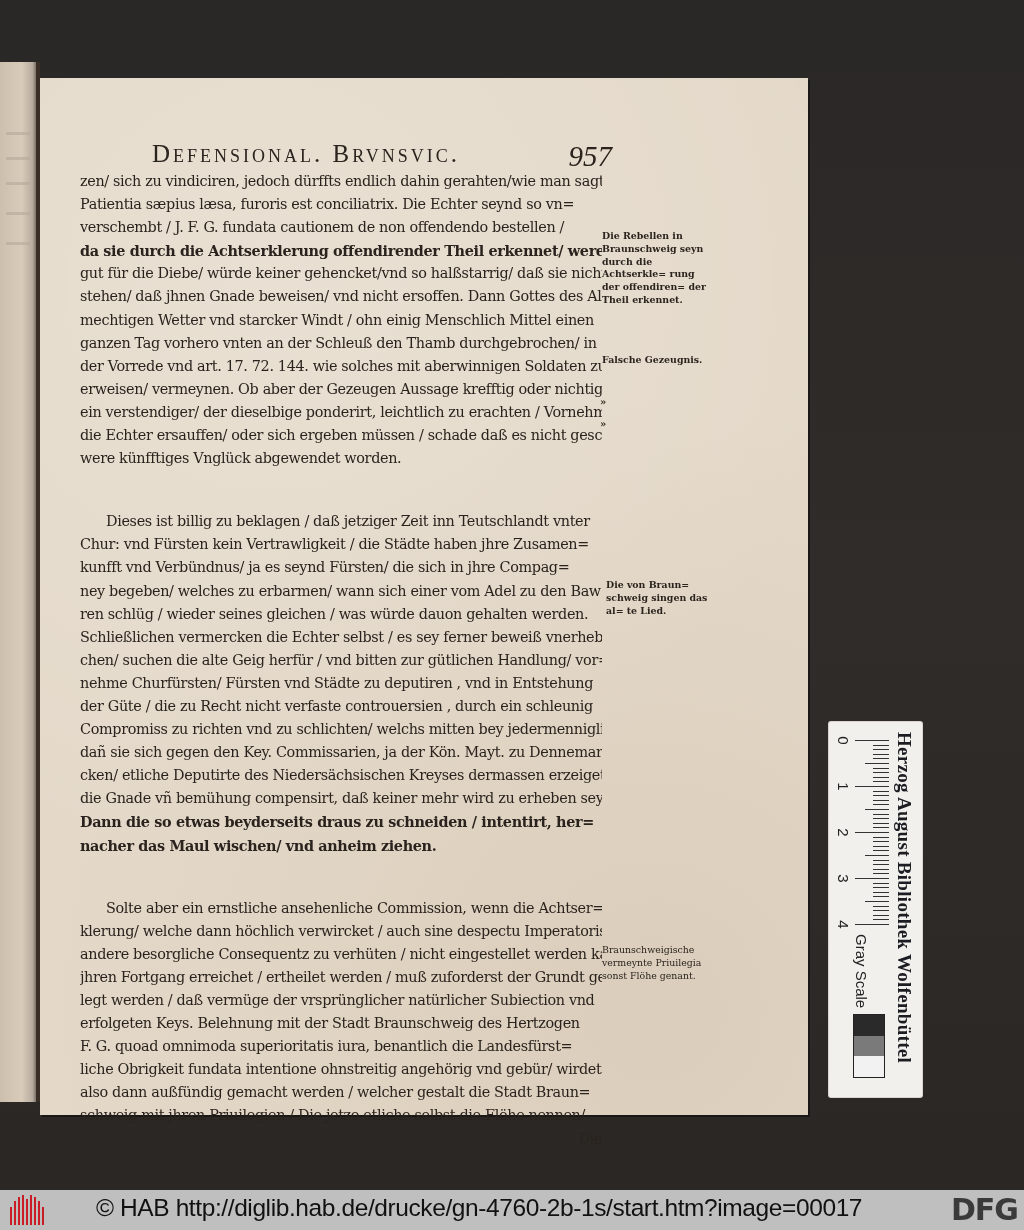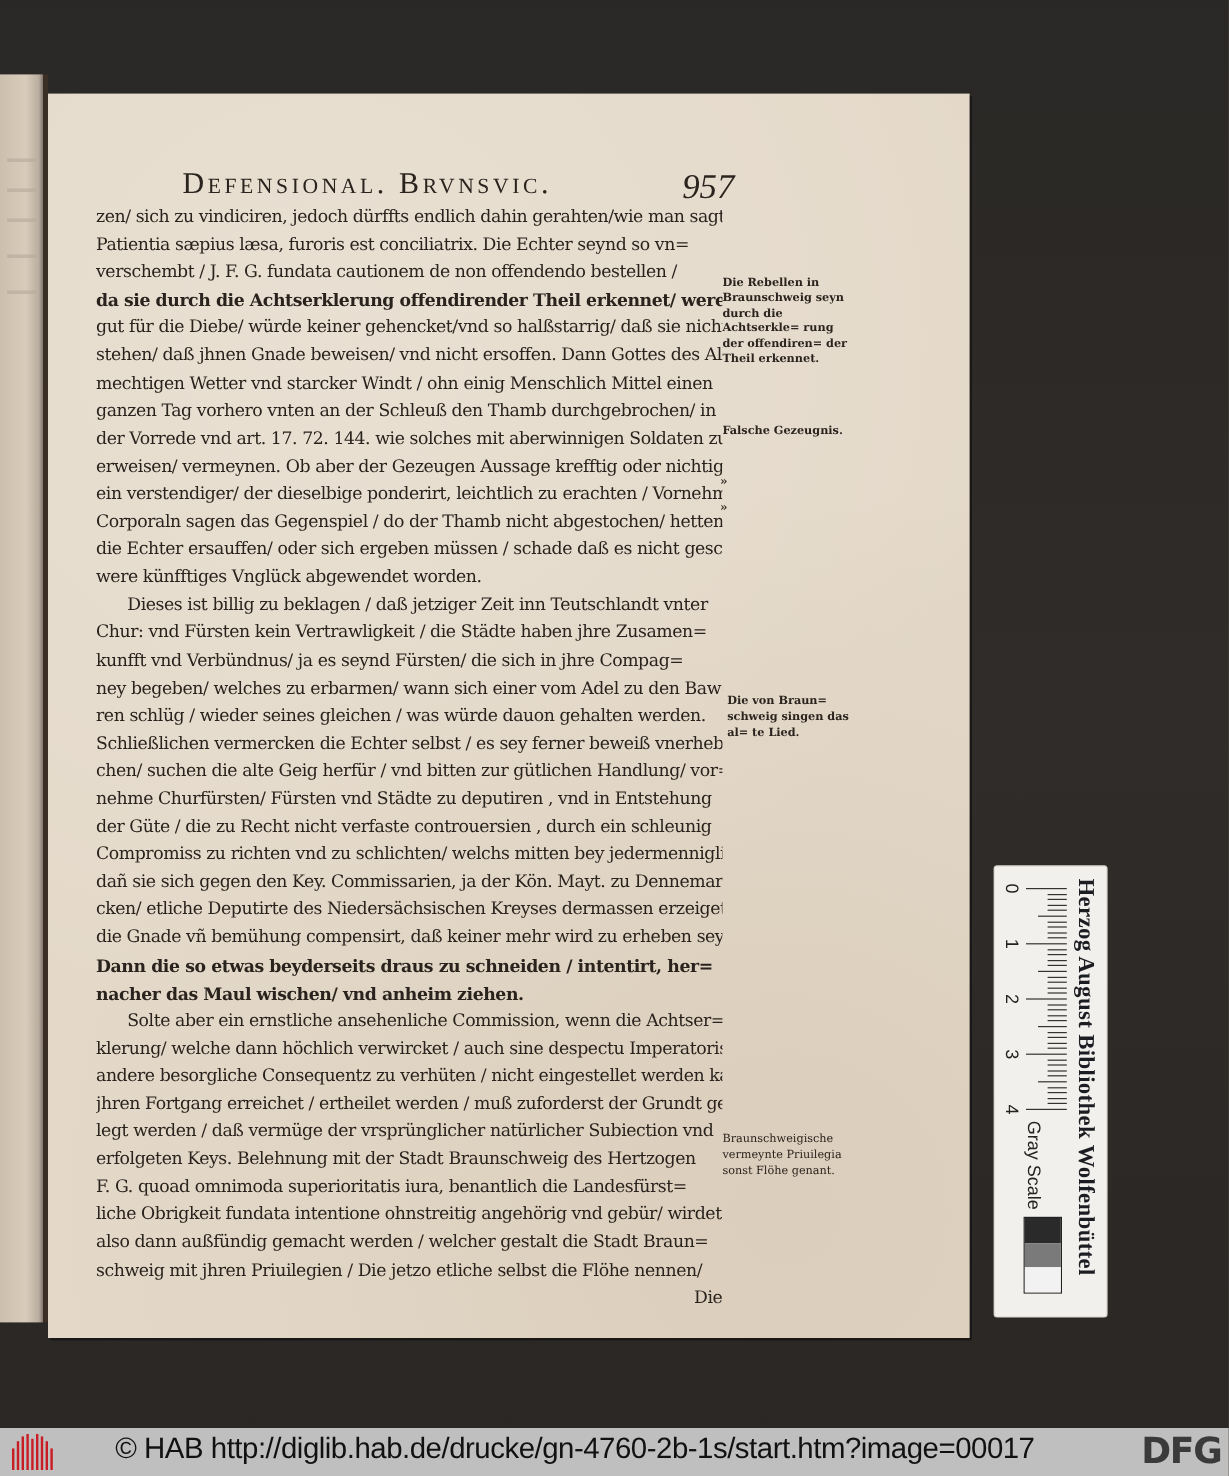--- a/index.html
+++ b/index.html
@@ -9,21 +9,21 @@
   .left-page .ghost{position:absolute;left:6px;width:24px;height:3px;background:#b5a899;opacity:.6;}
   .gutter{position:absolute;left:36px;top:62px;width:4px;height:1040px;background:#3a2e25;}
   .page{position:absolute;left:40px;top:78px;width:768px;height:1037px;background:#e4d9c9;
         background-image:radial-gradient(circle at 30% 20%,rgba(255,255,255,.18),transparent 60%),radial-gradient(circle at 80% 90%,rgba(150,120,90,.12),transparent 55%);
         box-shadow:2px 2px 0 #1a1816;}
   .running-head{position:absolute;left:112px;top:62px;width:450px;height:28px;color:#2b241e;}
   .running-head .title{position:absolute;left:0;top:0;font-family:"Liberation Serif",serif;font-size:25px;letter-spacing:3px;font-variant:small-caps;white-space:nowrap;}
   .running-head .num{position:absolute;right:-10px;top:0;font-family:"Liberation Serif",serif;font-size:29px;font-style:italic;}
   .body-text{position:absolute;left:40px;top:92px;width:522px;color:#2a231d;font-family:"DejaVu Serif",serif;font-size:14.4px;line-height:23.1px;}
   .line{white-space:nowrap;overflow:hidden;height:23.1px;letter-spacing:-.35px;}
-  .line.indent{padding-left:26px;}
+  .line.indent{padding-left:26px;margin-top:40px;}
   .line.bold{font-weight:bold;}
   .line.catch{text-align:right;}
   .margin-note{position:absolute;color:#2b241e;font-family:"DejaVu Serif",serif;font-size:9.4px;line-height:12.8px;font-weight:bold;}
   .margin-mark{position:absolute;color:#3a3028;font-family:"DejaVu Serif",serif;font-size:10px;font-weight:bold;}
   .gray-card{position:absolute;left:829px;top:722px;width:93px;height:375px;background:#f2f0ec;border-radius:2px;box-shadow:0 0 0 1px #d9d5ce;}
   .gray-card .org{position:absolute;left:62px;top:10px;width:24px;height:358px;writing-mode:vertical-rl;font-family:"Liberation Serif",serif;font-weight:bold;font-size:19px;color:#1c1d22;letter-spacing:.3px;white-space:nowrap;}
   .ruler{position:absolute;left:8px;top:10px;width:52px;height:200px;}
   .ruler .tick{position:absolute;height:1px;background:#333;}
   .ruler .lbl{position:absolute;left:0;font-family:"Liberation Sans",sans-serif;font-size:15px;color:#222;transform:rotate(90deg);width:12px;text-align:center;}
   .gs-label{position:absolute;left:24px;top:212px;writing-mode:vertical-rl;font-family:"Liberation Sans",sans-serif;font-size:15px;color:#222;white-space:nowrap;}
@@ -60,21 +60,20 @@
       <div class="line">Patientia sæpius læsa, furoris est conciliatrix. Die Echter seynd so vn=</div>
       <div class="line">verschembt / J. F. G. fundata cautionem de non offendendo bestellen /</div>
       <div class="line bold">da sie durch die Achtserklerung offendirender Theil erkennet/ were</div>
       <div class="line">gut für die Diebe/ würde keiner gehencket/vnd so halßstarrig/ daß sie nicht ge=</div>
       <div class="line">stehen/ daß jhnen Gnade beweisen/ vnd nicht ersoffen. Dann Gottes des All=</div>
       <div class="line">mechtigen Wetter vnd starcker Windt / ohn einig Menschlich Mittel einen</div>
       <div class="line">ganzen Tag vorhero vnten an der Schleuß den Thamb durchgebrochen/ in</div>
       <div class="line">der Vorrede vnd art. 17. 72. 144. wie solches mit aberwinnigen Soldaten zu</div>
       <div class="line">erweisen/ vermeynen. Ob aber der Gezeugen Aussage krefftig oder nichtig/ hat</div>
       <div class="line">ein verstendiger/ der dieselbige ponderirt, leichtlich zu erachten / Vornehme</div>
-      <div class="line">Corporaln sagen das Gegenspiel / do der Thamb nicht abgestochen/ hetten</div>
       <div class="line">die Echter ersauffen/ oder sich ergeben müssen / schade daß es nicht geschehen/</div>
       <div class="line">were künfftiges Vnglück abgewendet worden.</div>
       <div class="line indent">Dieses ist billig zu beklagen / daß jetziger Zeit inn Teutschlandt vnter</div>
       <div class="line">Chur: vnd Fürsten kein Vertrawligkeit / die Städte haben jhre Zusamen=</div>
       <div class="line">kunfft vnd Verbündnus/ ja es seynd Fürsten/ die sich in jhre Compag=</div>
       <div class="line">ney begeben/ welches zu erbarmen/ wann sich einer vom Adel zu den Baw=</div>
       <div class="line">ren schlüg / wieder seines gleichen / was würde dauon gehalten werden.</div>
       <div class="line">Schließlichen vermercken die Echter selbst / es sey ferner beweiß vnerhebli=</div>
       <div class="line">chen/ suchen die alte Geig herfür / vnd bitten zur gütlichen Handlung/ vor=</div>
       <div class="line">nehme Churfürsten/ Fürsten vnd Städte zu deputiren , vnd in Entstehung</div>

